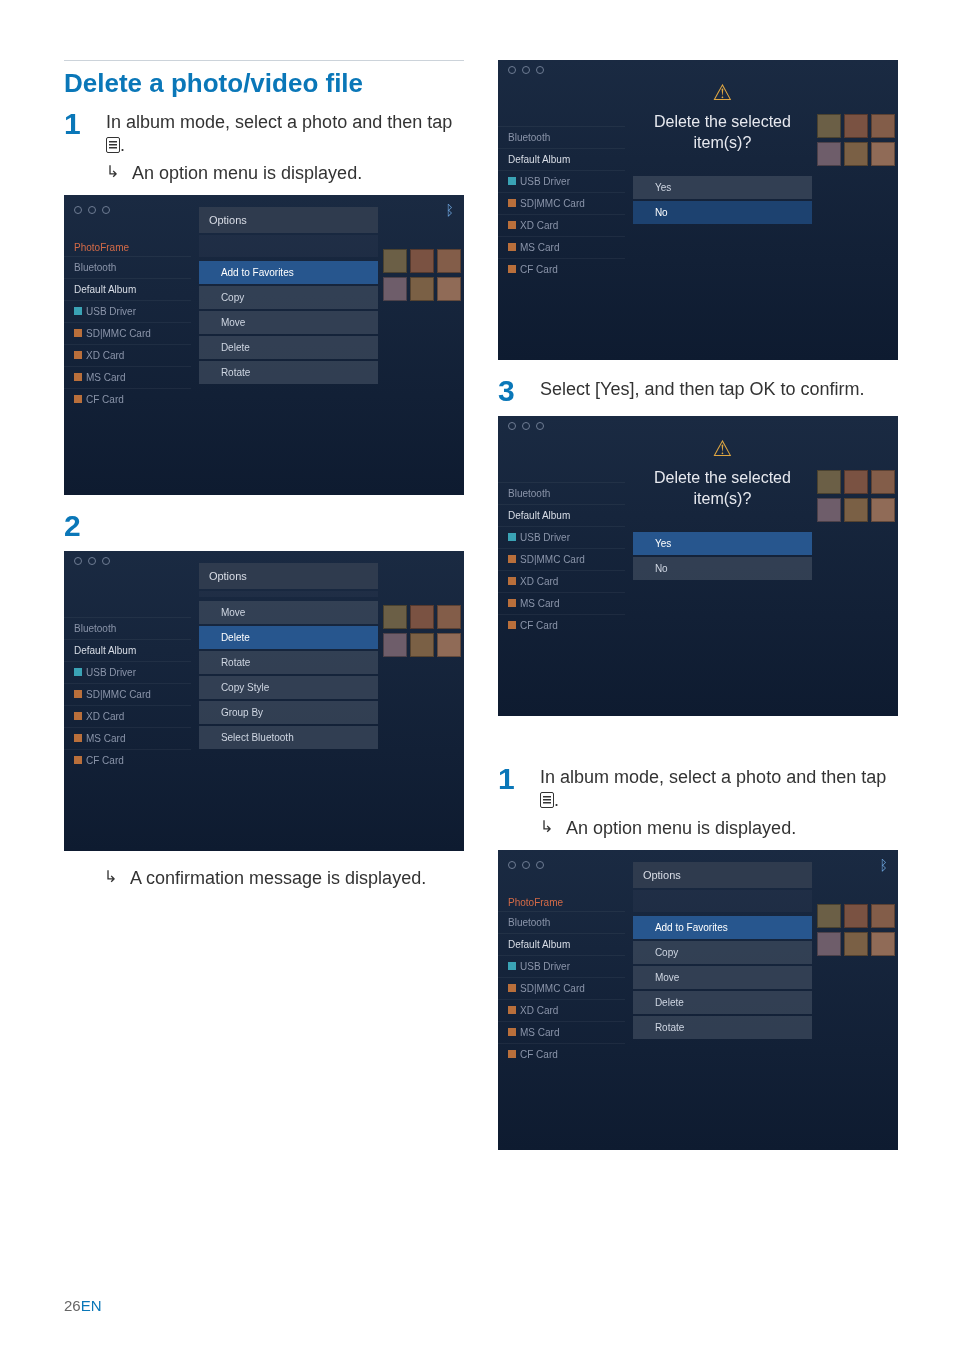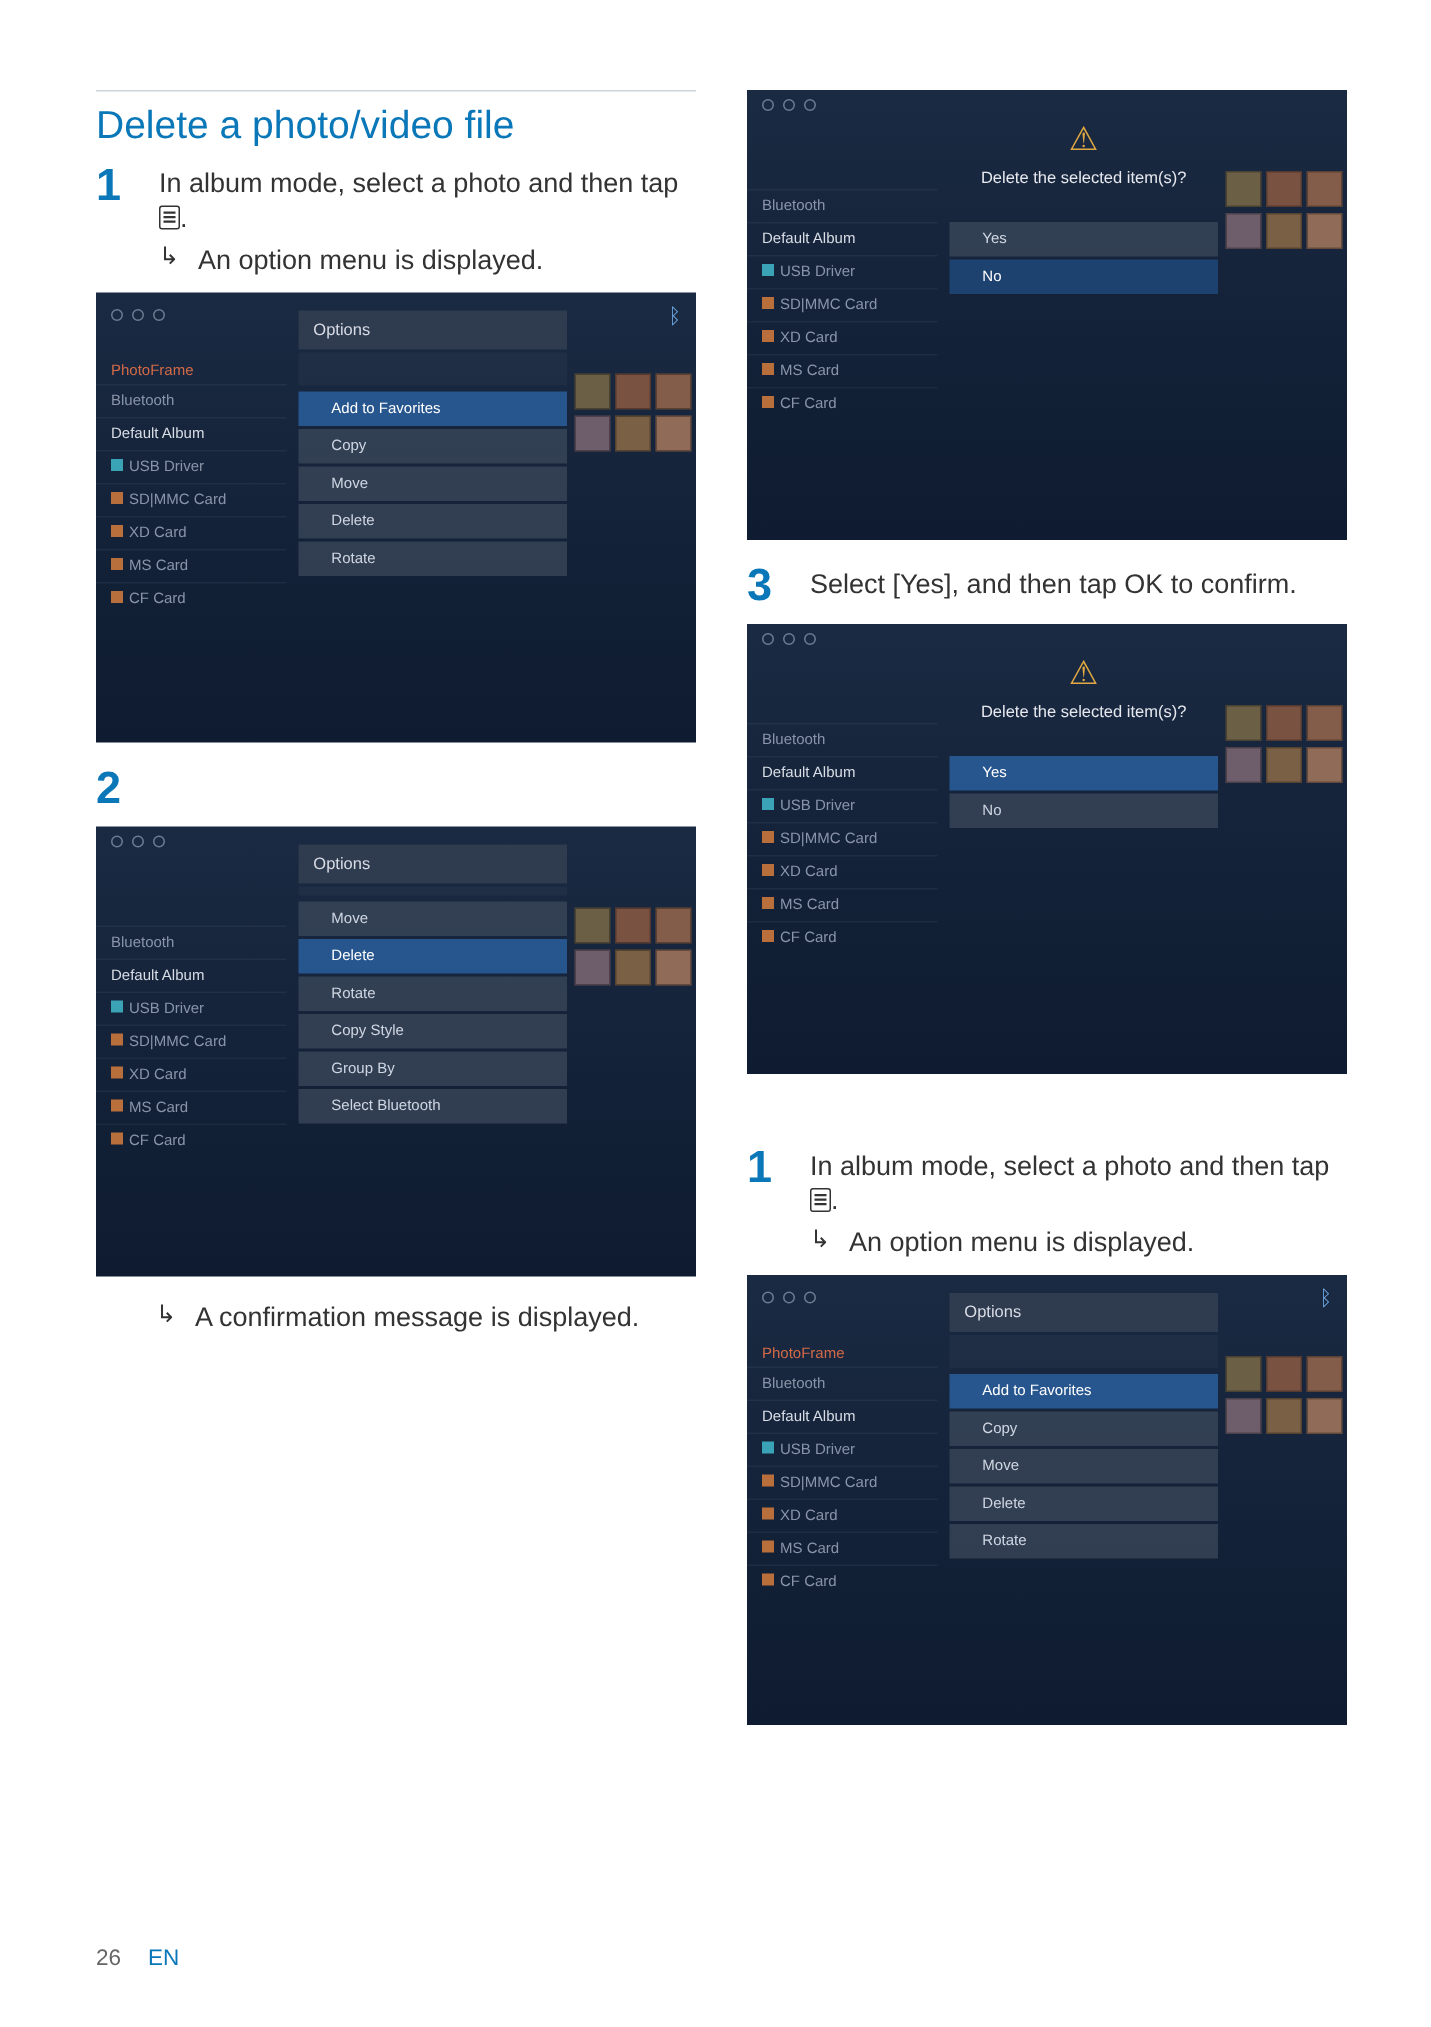--- a/index.html
+++ b/index.html
@@ -15,21 +15,21 @@
     width:var(--page-w);min-height:var(--page-h);
     background:#fff;color:var(--text);
     font-family:"Gill Sans","Gill Sans MT","Segoe UI",Helvetica,Arial,sans-serif;
     font-weight:300;font-size:18px;line-height:1.3;
     box-sizing:border-box;padding:60px 56px 48px 64px;
     position:relative;
   }
   .cols{display:flex;gap:var(--col-gap)}
   .col{flex:1;min-width:0}
   h2.section{
-    color:var(--blue);font-weight:400;font-size:26px;margin:0 0 8px 0;
+    color:var(--blue);font-weight:700;font-size:26px;margin:0 0 8px 0;
     border-top:1px solid #ccd3da;padding-top:6px;
   }
   ol.steps{list-style:none;padding:0;margin:0}
   ol.steps>li{display:flex;gap:18px;margin:4px 0 8px 0}
   .step-num{color:var(--blue);font-size:30px;font-weight:600;line-height:1;width:24px;flex:none}
   .step-body{flex:1}
   .step-body .line{margin:2px 0}
   .bold{font-weight:400}
   .icon-menu-glyph{
     display:inline-block;width:12px;height:14px;vertical-align:-2px;
@@ -64,37 +64,37 @@
   .shot .middle .hdr{
     background:var(--mid-panel);padding:6px 10px;font-size:11px;color:#d9dde6;margin-bottom:2px}
   .shot .middle .spacer{height:22px;background:rgba(255,255,255,0.03);margin-bottom:4px}
   .shot .middle .row{
     background:rgba(62,75,94,0.7);padding:5px 22px;font-size:10px;color:#cfd6e2;margin-bottom:2px}
   .shot .middle .row.hl{background:var(--hl);color:#fff}
   .shot .middle .row.hl2{background:var(--hl2);color:#fff}
   .shot .middle .dialog{
     text-align:center;padding:10px 8px 8px 8px}
   .shot .middle .warn{color:var(--warn);font-size:22px;line-height:1;margin-bottom:8px}
-  .shot .middle .ask{font-size:11px;color:#e7e9ef;margin-bottom:14px}
+  .shot .middle .ask{font-size:16px;color:#e7e9ef;margin-bottom:14px}
   .shot .thumbs{width:18%;padding:54px 6px 0 0;display:flex;flex-direction:column;gap:4px;align-items:center}
   .thumb-row{display:flex;gap:3px}
   .thumb{width:22px;height:22px;background:#8a6b55;border:1px solid rgba(0,0,0,0.3)}
   .thumb.t1{background:#6b5f46}.thumb.t2{background:#7a5242}.thumb.t3{background:#835d49}
   .thumb.t4{background:#6e5d6a}.thumb.t5{background:#7a6045}.thumb.t6{background:#906b57}
 
   .shot .topbar{
     position:absolute;top:6px;left:10px;right:10px;display:flex;justify-content:space-between;
     font-size:10px;color:var(--faint)}
   .shot .topbar .left{display:flex;gap:6px;align-items:center}
   .shot .topbar .dot{width:6px;height:6px;border:1px solid #6e7c93;border-radius:50%}
   .shot .bt{color:#6fa8e2;font-size:14px}
 
   .footer{
     position:absolute;bottom:36px;left:64px;
-    font-size:15px;color:#666;display:flex;gap:18px;align-items:flex-start}
+    font-size:15px;color:#666;display:flex;align-items:flex-start}
   .footer .lang{color:#0a77b8;font-weight:500}
 
   
 </style>
 </head>
 <body>
 
 <div class="cols">
 
   <div class="col">

